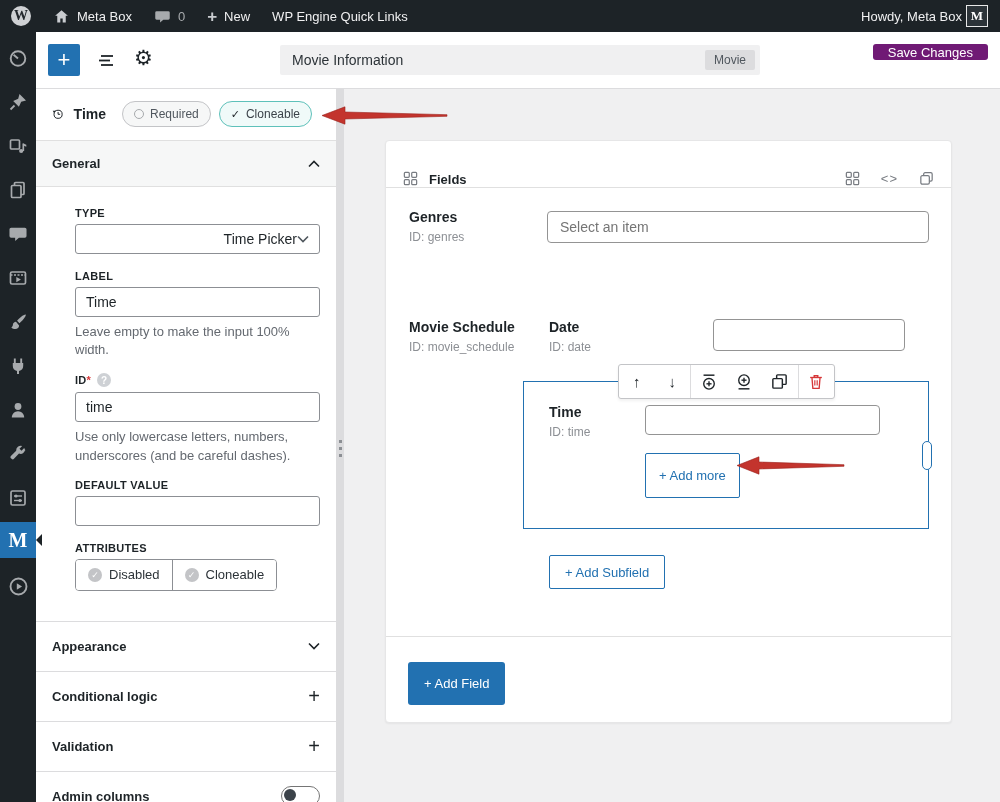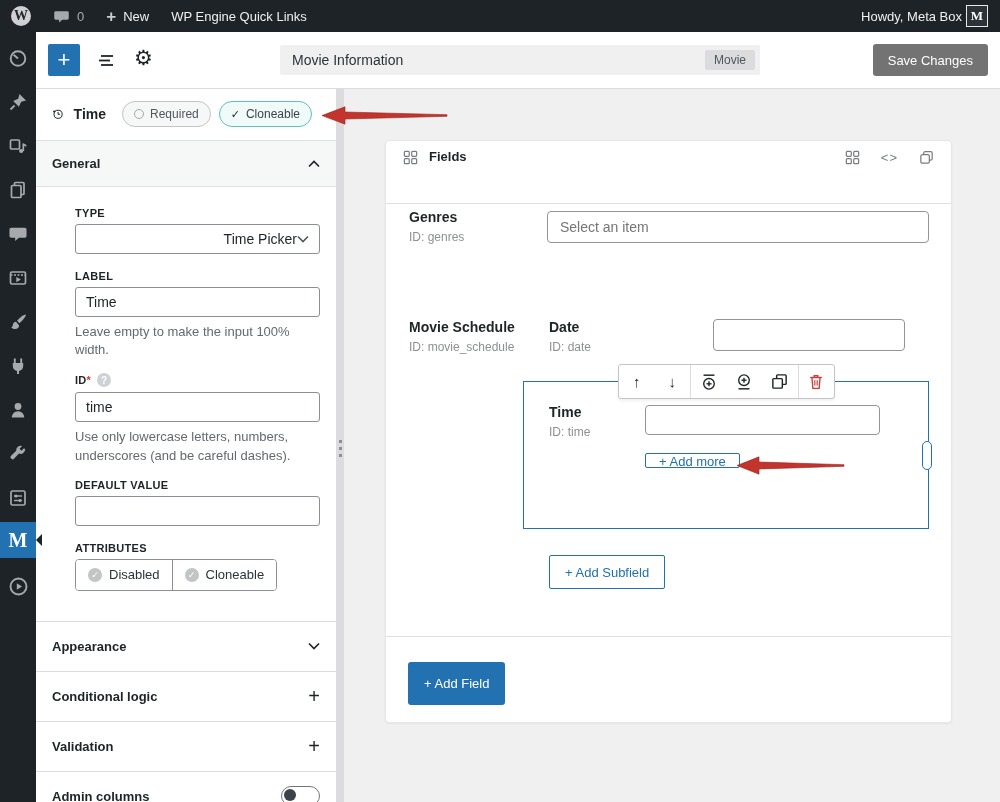--- a/index.html
+++ b/index.html
@@ -32,21 +32,21 @@
   #topbar{position:absolute;left:36px;top:32px;right:0;height:56px;background:#fff;border-bottom:1px solid #dcdcde;z-index:20;}
   .btn-add-block{position:absolute;left:12px;top:12px;width:32px;height:32px;background:#2271b1;color:#fff;border:none;
     border-radius:2px;font-size:22px;line-height:30px;cursor:pointer;padding:0;}
   .icon-listview{position:absolute;left:60px;top:18px;cursor:pointer;}
   .icon-gear{position:absolute;left:98px;top:14px;font-size:21px;color:#1d2327;cursor:pointer;}
   .title-wrap{position:absolute;left:244px;top:13px;width:480px;height:30px;background:#f0f0f1;border-radius:2px;
     display:flex;align-items:center;}
   .title-input{flex:1;background:transparent;border:none;outline:none;font-size:14px;color:#2c3338;padding:0 12px;
     font-family:"Liberation Sans",sans-serif;}
   .posttype-badge{margin-right:5px;background:#dcdcde;color:#50575e;font-size:12px;padding:3px 9px;border-radius:2px;}
-  .save-btn{position:absolute;right:12px;top:12px;height:32px;padding:0 15px;background:#737373;color:#fff;border:none;
+  .save-btn{position:absolute;right:12px;top:12px;height:16px;padding:0 15px;background:#701a75;color:#fff;border:none;
     border-radius:3px;font-size:13px;cursor:pointer;font-family:"Liberation Sans",sans-serif;}
 
   
   #settings{position:absolute;left:36px;top:88px;width:300px;bottom:0;background:#fff;overflow:hidden;z-index:5;}
   .sp-header{height:52px;display:flex;align-items:center;padding:0 16px;border-bottom:1px solid #e0e0e0;}
   .sp-title{font-size:14px;font-weight:bold;color:#1d2327;margin:0 16px 0 10px;}
   .pill{display:inline-flex;align-items:center;gap:6px;height:24px;padding:0 11px;border-radius:13px;font-size:12px;
     color:#50575e;margin-right:8px;cursor:pointer;white-space:nowrap;}
   .pill.required{border:1px solid #c3c4c7;background:#f6f7f7;}
   .pill.cloneable{border:1px solid #5ec1ba;background:#f0faf9;color:#3c434a;}
@@ -78,55 +78,61 @@
   .toggle .knob{position:absolute;left:2px;top:2px;width:12px;height:12px;border-radius:50%;background:#3c434a;}
 
   
   #panel-divider{position:absolute;left:336px;top:88px;width:8px;bottom:0;background:#dcdcde;z-index:6;cursor:col-resize;}
   #panel-divider .dots{position:absolute;top:348px;left:0;width:8px;}
   #panel-divider .dots span{display:block;width:3px;height:3px;background:#8c8f94;margin:4px auto;}
 
   
   #fields-card{position:absolute;left:385px;top:140px;width:567px;height:583px;background:#fff;border-radius:4px;
     border:1px solid #e6e6e7;box-shadow:0 1px 2px rgba(0,0,0,.05);box-sizing:border-box;}
-  .card-header{height:46px;border-bottom:1px solid #e0e0e0;display:flex;align-items:flex-start;padding:8px 16px;}
+  .card-header{height:46px;border-bottom:1px solid #e0e0e0;display:flex;align-items:flex-end;padding:0 16px;}
   .card-title{font-size:13px;font-weight:bold;color:#1d2327;margin-left:10px;}
   .card-actions{margin-left:auto;display:flex;align-items:center;gap:20px;color:#787c82;}
   .code-glyph{font-size:13px;color:#787c82;letter-spacing:1px;cursor:pointer;}
   .fld-name{font-size:14px;font-weight:bold;color:#1d2327;line-height:1.2;}
   .fld-id{font-size:12px;color:#8c8f94;margin-top:4px;}
   .abs{position:absolute;}
   .box-input{border:1px solid #949494;border-radius:4px;background:#fff;box-sizing:border-box;}
   .placeholder-text{display:flex;align-items:center;padding:0 12px;font-size:14px;color:#757575;}
   .sub-toolbar{position:absolute;left:232px;top:223px;width:217px;height:35px;background:#fff;border:1px solid #c3c4c7;
     border-radius:3px;display:flex;align-items:stretch;z-index:4;box-shadow:0 2px 3px rgba(0,0,0,.06);box-sizing:border-box;}
   .tb-btn{flex:1;display:flex;align-items:center;justify-content:center;font-size:15px;color:#1d2327;cursor:pointer;}
   .tb-sep{width:1px;background:#dcdcde;}
   .select-box{position:absolute;left:137px;top:240px;width:406px;height:148px;border:1.5px solid #2271b1;z-index:2;box-sizing:border-box;}
-  .addmore-btn{position:absolute;left:259px;top:312px;height:15px;padding:0 13px;background:#fff;border:1px solid #2271b1;
+  .addmore-btn{position:absolute;left:259px;top:312px;height:45px;padding:0 13px;background:#fff;border:1px solid #2271b1;
     border-radius:2px;color:#2271b1;font-size:13px;cursor:pointer;z-index:3;font-family:"Liberation Sans",sans-serif;}
   .handle-pill{position:absolute;left:536px;top:300px;width:10px;height:29px;background:#fff;border:1.5px solid #2271b1;
     border-radius:5px;z-index:3;box-sizing:border-box;cursor:ew-resize;}
   .addsub-btn{position:absolute;left:163px;top:414px;height:34px;padding:0 15px;background:#fff;border:1px solid #2271b1;
     border-radius:2px;color:#2271b1;font-size:13px;cursor:pointer;font-family:"Liberation Sans",sans-serif;}
   .card-divider{position:absolute;left:0;right:0;top:495px;border-top:1px solid #e0e0e0;}
   .addfield-btn{position:absolute;left:22px;top:521px;height:43px;padding:0 16px;background:#2271b1;border:none;
     border-radius:3px;color:#fff;font-size:13px;cursor:pointer;font-family:"Liberation Sans",sans-serif;}
 
   .red-arrow{position:absolute;z-index:40;pointer-events:none;}
 </style>
 </head>
 <body>
 
 <div id="screen">
 
   <header id="adminbar">
     <div class="ab-left">
       <span class="ab-item">
         <span class="wp-circle">W</span>
+      </span>
+      <span class="ab-item">
+        <svg width="17" height="17" viewBox="0 0 20 20">
+            <path d="M10 2.5 L2.5 9 H5 V17 H8.6 V12.4 h2.8 V17 H15 V9 H17.5 Z" fill="#c9ccd0"></path>
+          </svg>
+        <span>Meta Box</span>
       </span>
       <span class="ab-item">
         <svg width="17" height="17" viewBox="0 0 19 19">
             <path d="M3 3.5 h13 a1.6 1.6 0 0 1 1.6 1.6 v6.3 a1.6 1.6 0 0 1 -1.6 1.6 h-5.6 l-3.6 3.2 v-3.2 H3 a1.6 1.6 0 0 1 -1.6 -1.6 V5.1 A1.6 1.6 0 0 1 3 3.5 Z" fill="#a7aaad"></path>
           </svg>
         <span class="ab-count">0</span>
       </span>
       <span class="ab-item">
         <span class="ab-plus">+</span>
         <span>New</span>

